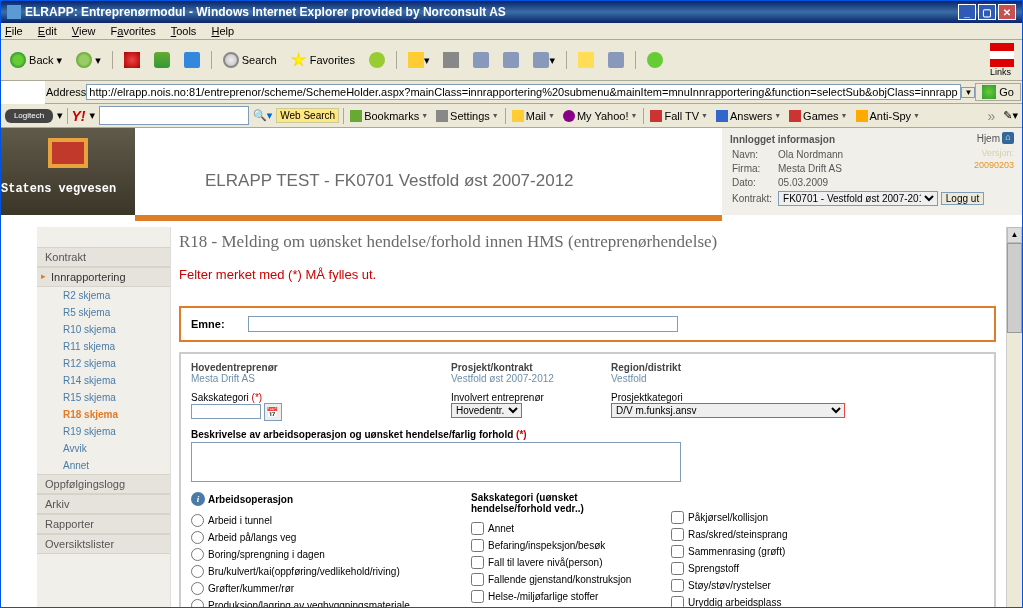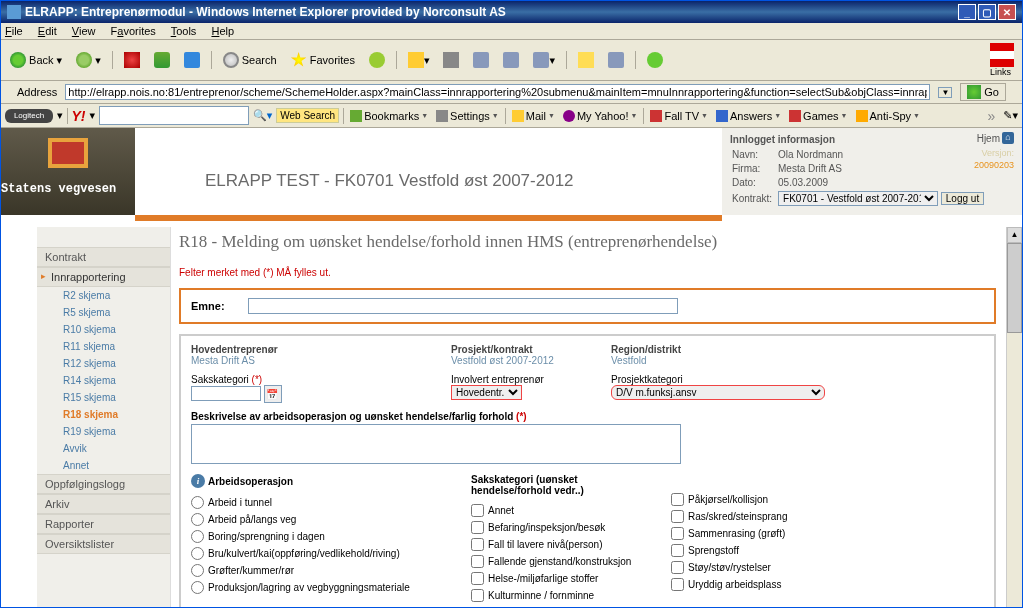--- a/index.html
+++ b/index.html
@@ -27,21 +27,21 @@
 .ico.search { background: radial-gradient(#eee,#bbb); border-radius:50%; border:2px solid #888; box-sizing:border-box; }
 .ico.fav { background: radial-gradient(#ff0,#fa0); clip-path: polygon(50% 0,61% 35%,98% 35%,68% 57%,79% 91%,50% 70%,21% 91%,32% 57%,2% 35%,39% 35%);}
 .ico.history { background:#9c3; border-radius:50%; }
 .ico.mail { background:#fc3; }
 .ico.print { background:#888; }
 .ico.gen { background:#89b; border-radius:2px; }
 .ico.folder { background:#fd5; }
 .ico.msg { background:#6c3; border-radius:50%; }
 .toolbar .right { margin-left: auto; padding-right:4px; font-size:9px; }
 .toolbar .flag { width:24px; height:24px; background: linear-gradient(to bottom, #d00 33%, #fff 33% 66%, #d00 66%); position:relative;}
-.addressbar { background: #ece9d8; padding: 2px 16px; border-bottom: 1px solid #aca899; display: flex; align-items: center; gap: 8px; }
+.addressbar { background: #ece9d8; padding: 2px 1px; border-bottom: 1px solid #aca899; display: flex; align-items: center; gap: 0; margin-left: 44px; }
 .addressbar label { font-size: 11px; }
 .addressbar input { flex: 1; font-size: 11px; padding: 1px 2px; border: 1px solid #7f9db9; }
 .addressbar .go { background: #ece9d8; border: 1px solid #aca899; padding: 1px 6px; font-size: 11px; display:flex; align-items:center; gap:3px;}
 .addressbar .go .g { width:14px; height:14px; background: radial-gradient(#6c3,#393); display:inline-block;}
 
 .searchbar { background: #ece9d8; padding: 2px 4px; border-bottom: 1px solid #aca899; display: flex; align-items: center; gap: 4px; font-size: 11px; }
 .searchbar .logo { width:48px; height:14px; background:#444; border-radius:6px; color:#fff; font-size:8px; text-align:center; line-height:14px;}
 .searchbar .y { color:#c00; font-weight:bold; font-size:14px; font-style:italic;}
 .searchbar input { width: 150px; border: 1px solid #7f9db9; padding: 1px; }
 .searchbar .ws { background: #ffe680; border: 1px solid #cc9; padding: 1px 3px; font-size:10px;}
@@ -76,21 +76,21 @@
 .leftnav { width: 134px; background:#f0efea; border-right:1px solid #ddd; font-size:11px; padding-top:20px;margin-left:36px;}
 .leftnav .item { padding: 3px 8px 3px 14px; color:#555; cursor:pointer; }
 .leftnav .item.top { background:#e5e3db; border-top:1px solid #d5d3ca; border-bottom:1px solid #d5d3ca; padding-left:8px;}
 .leftnav .item.sub { padding-left: 26px; color:#4a7ba6; font-size:10px;}
 .leftnav .item.active { color:#e07b28; font-weight:bold; }
 .leftnav .item.current { color:#333; position:relative; padding-left:14px;}
 .leftnav .item.current:before { content:"▸"; position:absolute; left:4px; color:#e07b28; font-size:9px;}
 
 .formarea { flex:1; overflow-y:auto; padding: 4px 18px 10px 8px; position:relative;}
 .formarea h2 { color:#6a6a6a; font: 400 17px/1.3 Verdana; margin-bottom:14px;}
-.req { color:#c00; font-size:10px; margin-bottom:10px;}
+.req { color:#c00; font-size:13px; margin-bottom:24px;}
 .box { border:2px solid #e07b28; padding:8px 10px; margin-bottom:10px;}
 .box.gray { border-color:#ccc; }
 .box label.fl { font-weight:bold; font-size:11px; margin-right:20px;}
 .box input.emne { width: 430px; border:1px solid #7f9db9; font-size:11px; padding:1px;}
 .grid3 { display:flex; gap:30px; font-size:10px; margin-bottom:8px;}
 .grid3 > div { flex:0 0 auto; }
 .grid3 .c1{width:230px;} .grid3 .c2{width:130px;} .grid3 .c3{flex:1;}
 .grid3 .lbl { font-weight:bold; color:#444; font-size:10px;}
 .grid3 .val { color:#6B8EA9; font-size:10px;}
 .star{color:#c00;}
@@ -342,21 +342,21 @@
               <div class="lbl"><span>Sakskategori</span> <span class="star">(*)</span></div>
               <input class="dateinp" type="text" style="">
               <button class="calbtn">📅</button>
             </div>
             <div class="c2">
               <div class="lbl">Involvert entreprenør</div>
               <select class="sel"><option>Hovedentr.</option></select>
             </div>
             <div class="c3">
               <div class="lbl">Prosjektkategori</div>
-              <select class="sel" style="width:214px;border-radius:6px;"><option>D/V m.funksj.ansv</option></select>
+              <select class="sel" style="width:234px;"><option>D/V m.funksj.ansv</option></select>
             </div>
           </div>
           <div class="desc-label"><span>Beskrivelse av arbeidsoperasjon og uønsket hendelse/farlig forhold</span> <span class="star">(*)</span></div>
           <textarea class="ta" style=""></textarea>
 
           <div class="ops">
             <div class="col a">
               <div class="sechead">
                     <span class="ii">i</span>
                     <span>Arbeidsoperasjon</span>

